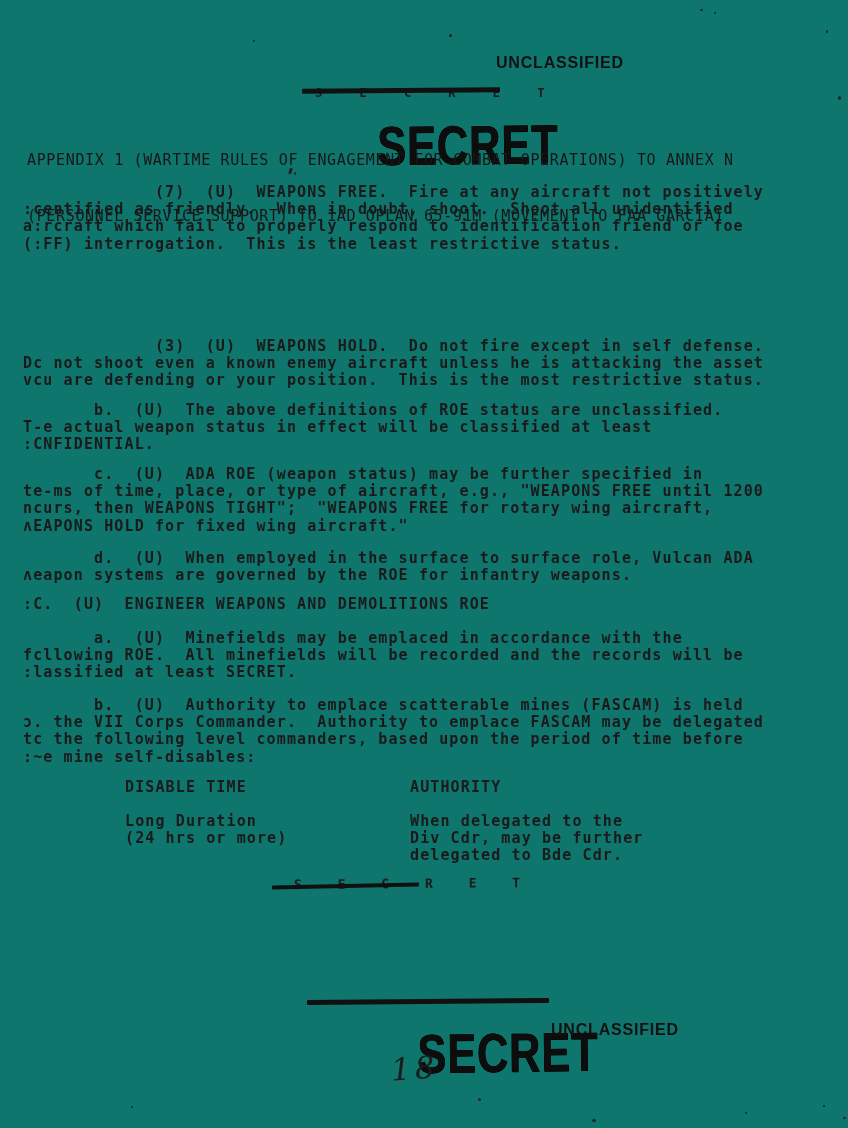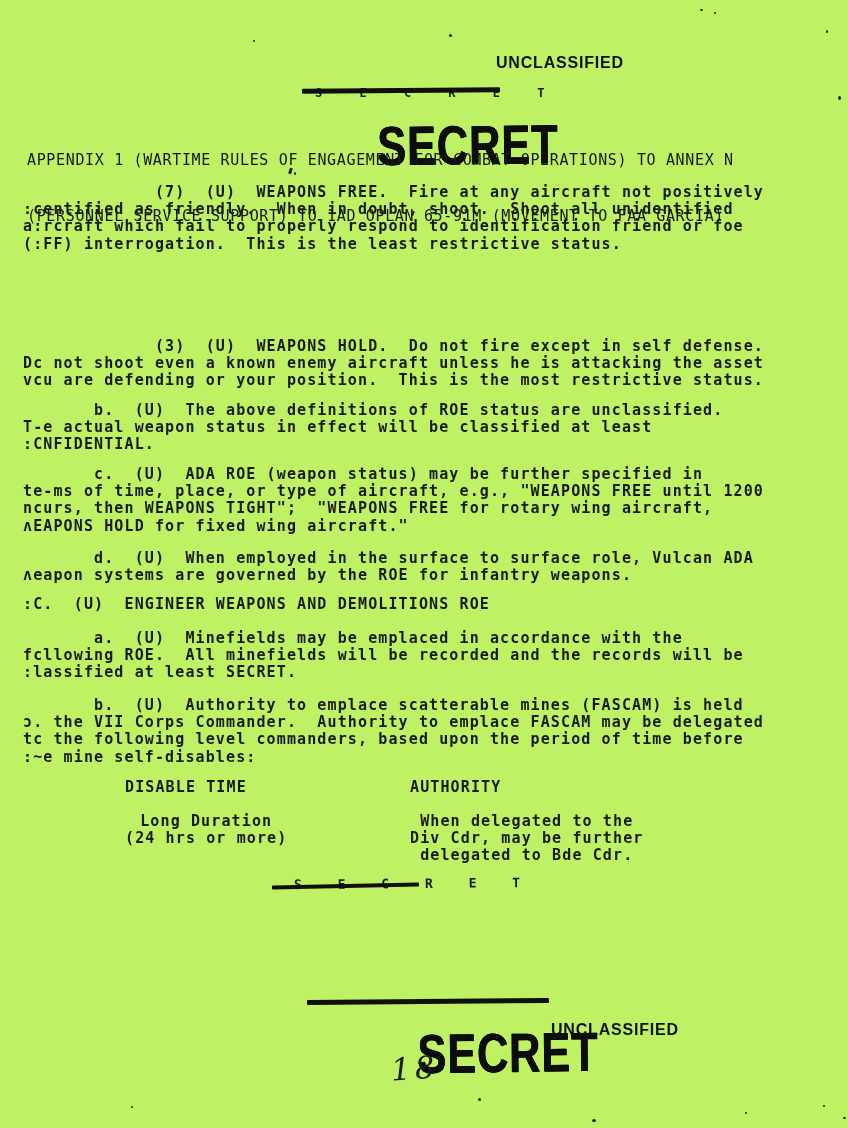--- a/index.html
+++ b/index.html
@@ -1,20 +1,20 @@
 <!DOCTYPE html>
 <html><head>
 <meta charset="utf-8">
 <style>
   html,body{margin:0;padding:0;background:#e8e8e8;}
   .page{
     position:relative;
     width:848px;height:1128px;
     margin:0 auto;
-    background:#bef264;
+    background:#0f766e;
     overflow:hidden;
     font-family:"DejaVu Sans Mono",monospace;
   }
   
   .type{
     position:absolute;
     left:23px;
     margin:0;
     font-family:"DejaVu Sans Mono",monospace;
     font-weight:bold;
@@ -84,21 +84,20 @@
   .table-cell{
     position:absolute;
     margin:0;
     font-family:"DejaVu Sans Mono",monospace;
     font-weight:bold;
     font-size:15px;
     line-height:17.2px;
     letter-spacing:1.12px;
     white-space:pre;
     color:#1a1a1a;
-    text-align:center;
   }
 </style>
 </head>
 <body>
 
 <div class="page">
 
   <div class="unclassified" style="left:496px;top:54px;">UNCLASSIFIED</div>
 
   <div class="typed-secret" style="left:315px;top:86px;font-size:12px;letter-spacing:15px;">S E C R E T</div>

